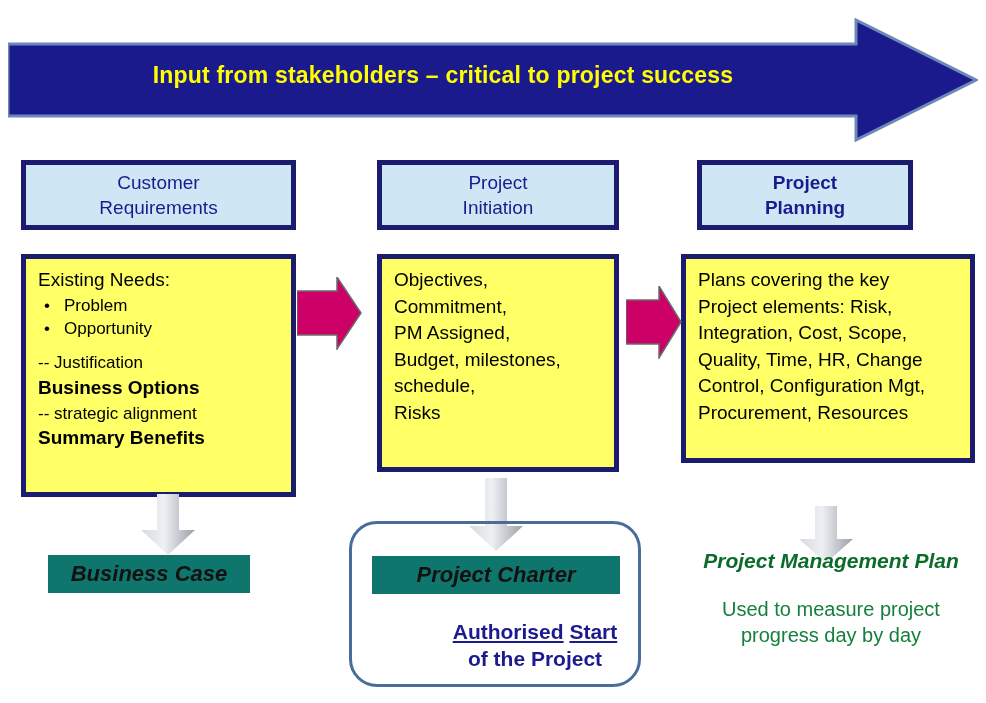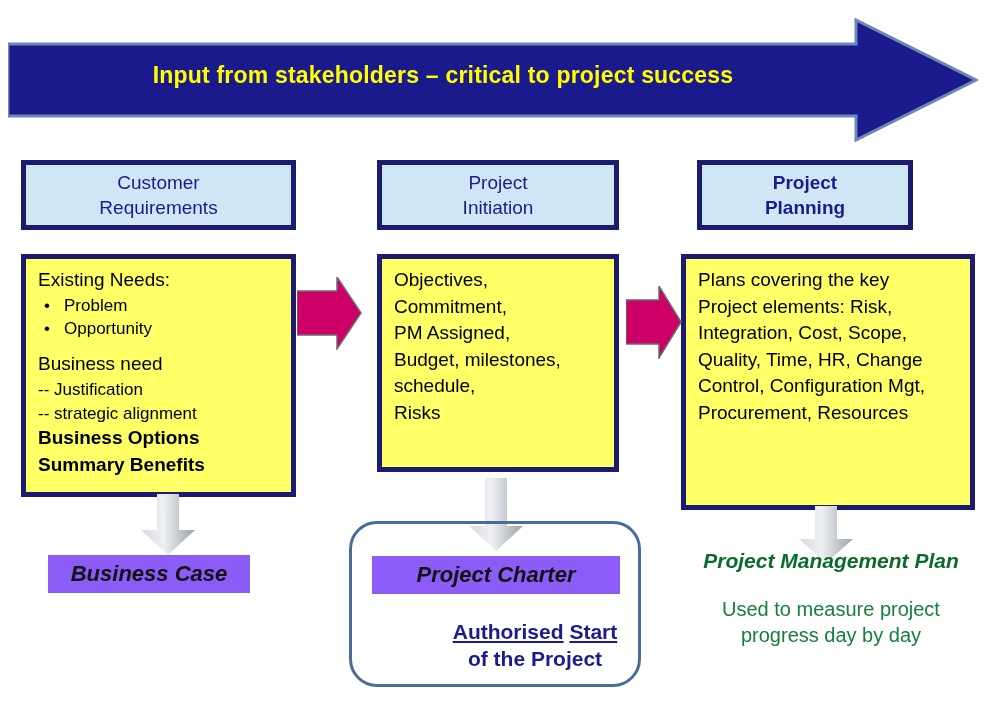--- a/index.html
+++ b/index.html
@@ -61,21 +61,21 @@
   .yellow-box {
     position: absolute;
     box-sizing: border-box;
     background: #ffff66;
     border: 5px solid #1b1b6f;
     color: #000000;
     padding: 8px 22px 6px 12px;
   }
   #yellow-box-1 { left: 21px;  top: 254px; width: 275px; height: 243px; }
   #yellow-box-2 { left: 377px; top: 254px; width: 242px; height: 218px; }
-  #yellow-box-3 { left: 681px; top: 254px; width: 294px; height: 256px; }
+  #yellow-box-3 { left: 681px; top: 254px; width: 294px; height: 209px; }
 
   .yb-line {
     font-size: 19px;
     line-height: 1.40;
     white-space: nowrap;
   }
   .yb-line.small { font-size: 17px; }
   .yb-line.bold  { font-weight: bold; }
   .yb-bullet {
     font-size: 17px;
@@ -95,21 +95,21 @@
   
   .gray-arrow { position: absolute; }
   .gray-arrow svg { display: block; }
   #gray-arrow-1 { left: 140px; top: 494px; width: 56px; height: 62px; }
   #gray-arrow-2 { left: 468px; top: 478px; width: 56px; height: 74px; }
   #gray-arrow-3 { left: 798px; top: 506px; width: 56px; height: 58px; }
 
   
   .green-box {
     position: absolute;
-    background: #8b5cf6;
+    background: #0f766e;
     display: flex;
     align-items: center;
     justify-content: center;
     color: #111111;
     font-size: 22px;
     font-weight: bold;
     font-style: italic;
     white-space: nowrap;
   }
   #green-box-1 { left: 48px;  top: 555px; width: 202px; height: 38px; }
@@ -187,24 +187,23 @@
 <div class="hdr-box" id="hdr-box-3">
   <span>Project</span>
   <span>Planning</span>
 </div>
 
 <div class="yellow-box" id="yellow-box-1">
   <div class="yb-line">Existing Needs:</div>
   <div class="yb-bullet"><span class="dot">•</span><span>Problem</span></div>
   <div class="yb-bullet"><span class="dot">•</span><span>Opportunity</span></div>
   <div class="yb-gap"></div>
-  <div class="yb-line">Business need</div>
   <div class="yb-line small">-- Justification</div>
+  <div class="yb-line bold">Business Options</div>
   <div class="yb-line small">-- strategic alignment</div>
-  <div class="yb-line bold">Business Options</div>
   <div class="yb-line bold">Summary Benefits</div>
 </div>
 
 <div class="yellow-box" id="yellow-box-2">
   <div class="yb-line">Objectives,</div>
   <div class="yb-line">Commitment,</div>
   <div class="yb-line">PM Assigned,</div>
   <div class="yb-line">Budget, milestones,</div>
   <div class="yb-line">schedule,</div>
   <div class="yb-line">Risks</div>

